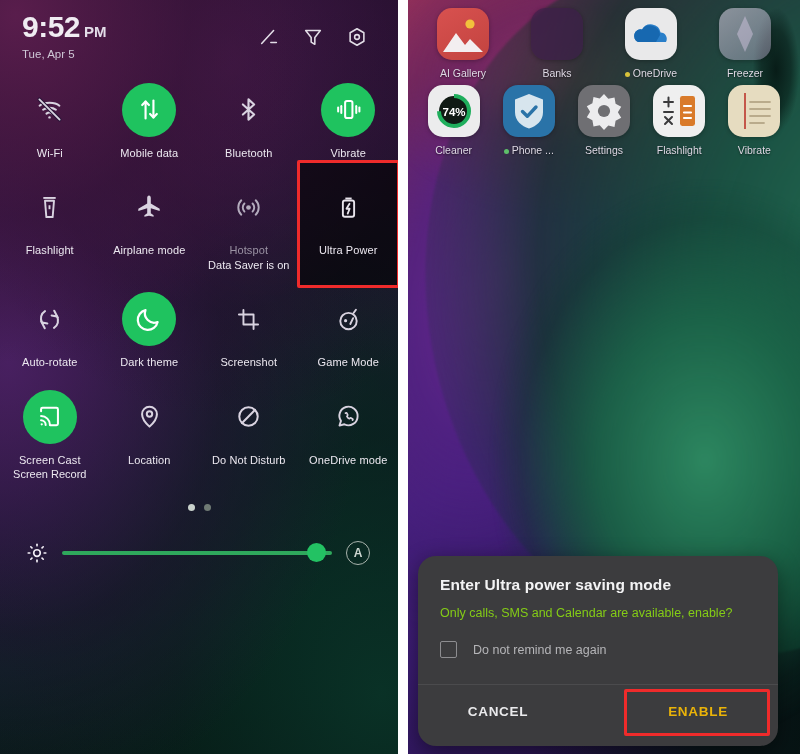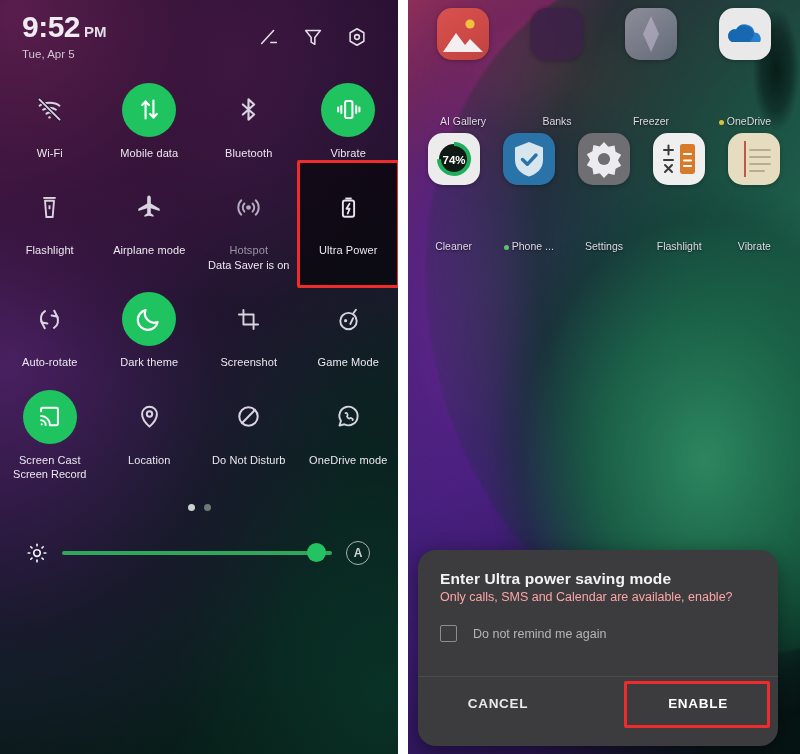--- a/index.html
+++ b/index.html
@@ -129,21 +129,20 @@
   .wp-edge {
     position:absolute; right:-6px; top:-10px; width:300px; height:400px;
     background: radial-gradient(closest-side at 90% 20%, rgba(6,24,20,0.92) 0%, rgba(6,24,20,0.55) 50%, rgba(6,24,20,0) 78%);
   }
 
   .apps { position:relative; z-index:3; padding: 4px 8px 0 8px; }
   .app-row { display:flex; }
   .app {
     flex:1 1 0; display:flex; flex-direction:column; align-items:center;
     padding: 4px 0 2px 0;
-    gap: 48px;
   }
   .app-icon {
     width:52px; height:52px; border-radius:15px;
     display:flex; align-items:center; justify-content:center;
     position:relative; overflow:hidden;
     box-shadow: 0 1px 4px rgba(0,0,0,.28);
   }
   .app-label {
     margin-top:7px; color:#ded8e4; font-size:10.5px;
     text-shadow:0 1px 2px rgba(0,0,0,.55); white-space:nowrap;
@@ -168,34 +167,34 @@
 
   
   .dialog {
     position:absolute; z-index:8;
     left:10px; right:22px; bottom:8px;
     background:#3c3c3e; border-radius:18px;
     padding: 20px 22px 0 22px;
     box-shadow: 0 6px 22px rgba(0,0,0,.45);
   }
   .dlg-title { color:#f3f3f4; font-size:15.5px; font-weight:700; letter-spacing:.1px; }
-  .dlg-body { color:#fca5a5; font-size:12.5px; line-height:1.5; }
+  .dlg-body { color:#84cc16; font-size:12.5px; line-height:1.5; margin-top:10px; }
   .dlg-check { display:flex; align-items:center; gap:16px; margin-top:18px; padding-bottom:18px; }
   .cbox { width:17px; height:17px; border:1.6px solid #8d8d90; border-radius:2px; flex:0 0 auto; }
   .cbox-label { color:#b5b5b8; font-size:12.5px; }
   .dlg-actions {
     display:flex; border-top:1px solid #4b4b4d;
-    margin:16px -22px; height:54px;gap:40px;
+    margin:8px -22px; height:54px;gap:40px;
   }
   .dlg-btn {
     flex:1 1 0; display:flex; align-items:center; justify-content:center;
     font-size:13.5px; font-weight:700; letter-spacing:.7px; position:relative;
   }
   .dlg-btn.cancel { color:#eaeaec; }
-  .dlg-btn.enable { color:#ffffff; }
+  .dlg-btn.enable { color:#eab308; }
   .btn-highlight {
     position:absolute; left:6px; right:8px; top:4px; bottom:2px;
     border:3px solid #ef2b2b; border-radius:2px; pointer-events:none;
   }
 </style>
 </head>
 <body>
 
 <div class="stage">
 
@@ -482,38 +481,38 @@
             <span class="mini" style="background:#24303a"></span>
             <span class="mini" style="background:#25150c"></span>
             <span class="mini" style="background:#0e2c1b"></span>
             <span class="mini" style="background:#c95b27"></span>
           </div>
           <div class="app-label">Banks</div>
         </div>
 
 
         <div class="app">
+          <div class="app-icon ic-onedrive">
+            <svg viewBox="0 0 52 52" width="52" height="52">
+              <path d="M13 34 h28 a6.5 6.5 0 0 0 -5.4-9.6 A10 10 0 0 0 17 21.5 A6.6 6.6 0 0 0 13 34 Z" fill="#2a7fc9"></path>
+              <path d="M13 34 h18 l4-7 a10 10 0 0 0 -18-5.5 A6.6 6.6 0 0 0 13 34 Z" fill="#1464ab" opacity=".85"></path>
+            </svg>
+          </div>
+          <div class="app-label">
+            <span class="dotbadge"></span><span>OneDrive</span>
+          </div>
+        </div>
+
+        <div class="app">
           <div class="app-icon ic-freezer">
             <svg viewBox="0 0 52 52" width="52" height="52" opacity=".5">
               <path d="M26 8 L34 26 L26 44 L18 26 Z" fill="#cfc3dd"></path>
             </svg>
           </div>
           <div class="app-label">Freezer</div>
-        </div>
-
-        <div class="app">
-          <div class="app-icon ic-onedrive">
-            <svg viewBox="0 0 52 52" width="52" height="52">
-              <path d="M13 34 h28 a6.5 6.5 0 0 0 -5.4-9.6 A10 10 0 0 0 17 21.5 A6.6 6.6 0 0 0 13 34 Z" fill="#2a7fc9"></path>
-              <path d="M13 34 h18 l4-7 a10 10 0 0 0 -18-5.5 A6.6 6.6 0 0 0 13 34 Z" fill="#1464ab" opacity=".85"></path>
-            </svg>
-          </div>
-          <div class="app-label">
-            <span class="dotbadge"></span><span>OneDrive</span>
-          </div>
         </div>
       </div>
 
       <div class="app-row">
         <div class="app">
           <div class="app-icon ic-cleaner">
             <svg viewBox="0 0 52 52" width="52" height="52">
               <circle cx="26" cy="26" r="15" fill="#101a14"></circle>
               <circle cx="26" cy="26" r="15" fill="none" stroke="#1fae5c" stroke-width="4" stroke-dasharray="70 94" transform="rotate(-90 26 26)"></circle>
               <text x="26" y="30.5" text-anchor="middle" font-family="Liberation Sans, sans-serif" font-size="11.5" font-weight="700" fill="#ffffff">74%</text>

